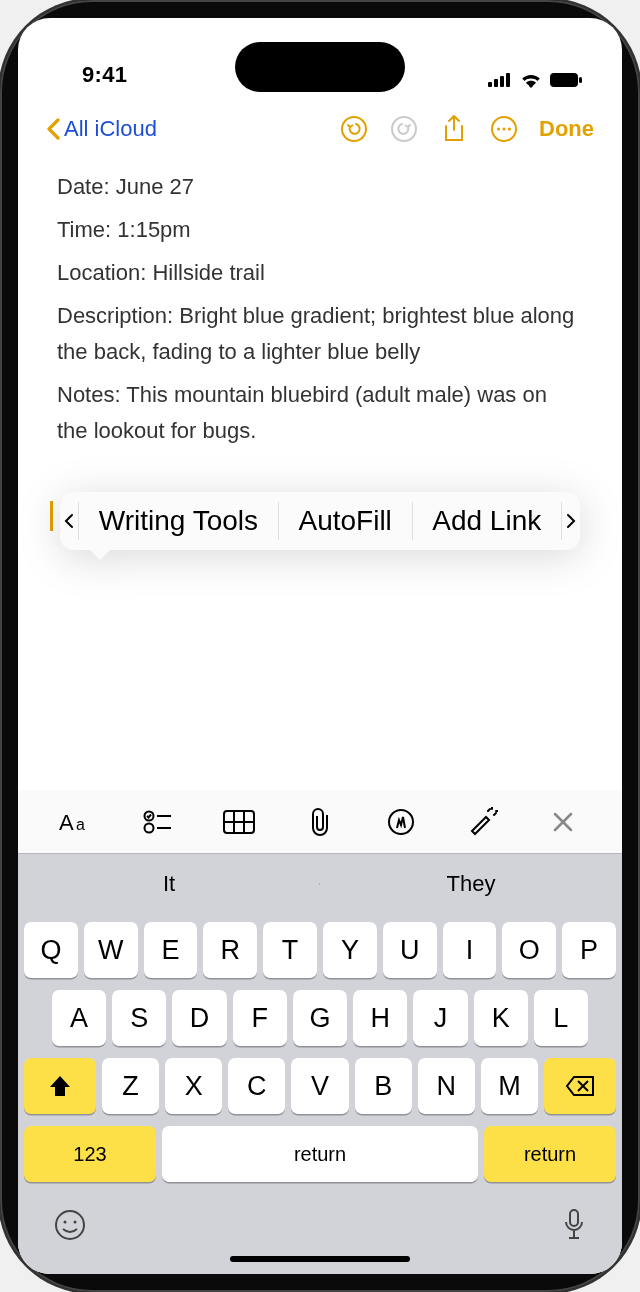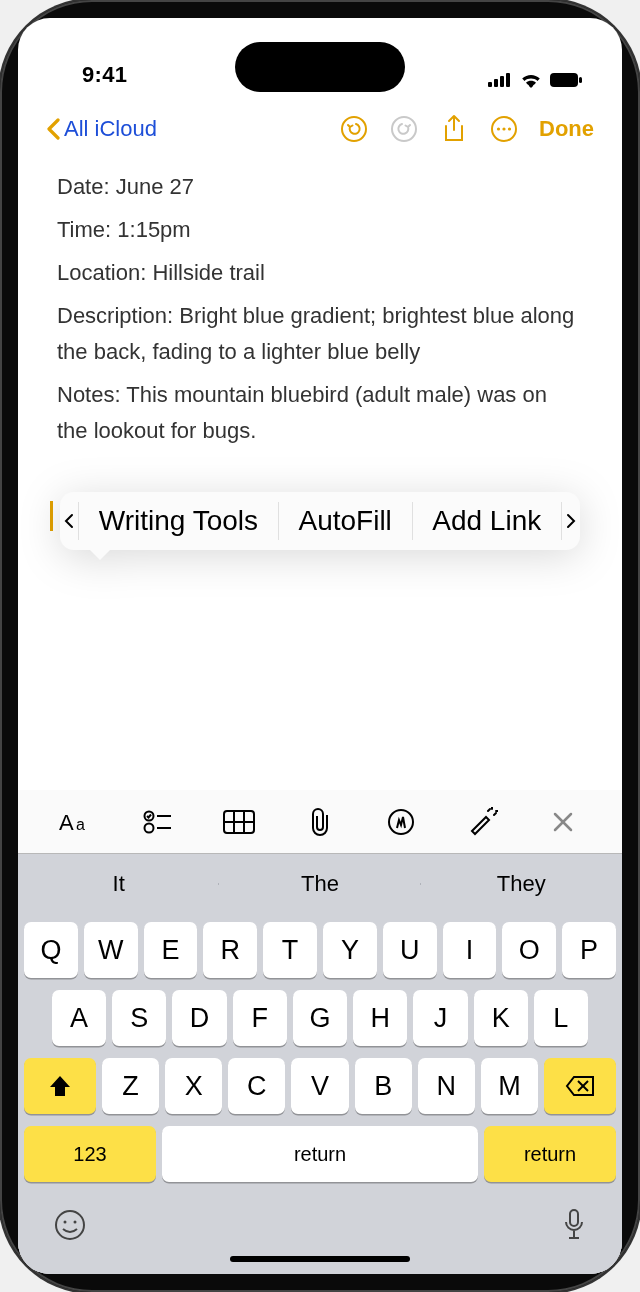--- a/index.html
+++ b/index.html
@@ -338,21 +338,20 @@
         <span class="fb-icon">
             <svg width="22" height="22" viewBox="0 0 22 22" stroke="#888" stroke-width="2.5" stroke-linecap="round">
               <line x1="3" y1="3" x2="19" y2="19"></line>
               <line x1="19" y1="3" x2="3" y2="19"></line>
             </svg>
           </span>
       </div>
 
       <div class="suggest-bar">
         <div class="sug">It</div>
-        <div class="sug">The</div>
         <div class="sug">They</div>
       </div>
 
       <div class="keys">
         <div class="key-row">
           <div class="key">Q</div>
           <div class="key">W</div>
           <div class="key">E</div>
           <div class="key">R</div>
           <div class="key">T</div>

